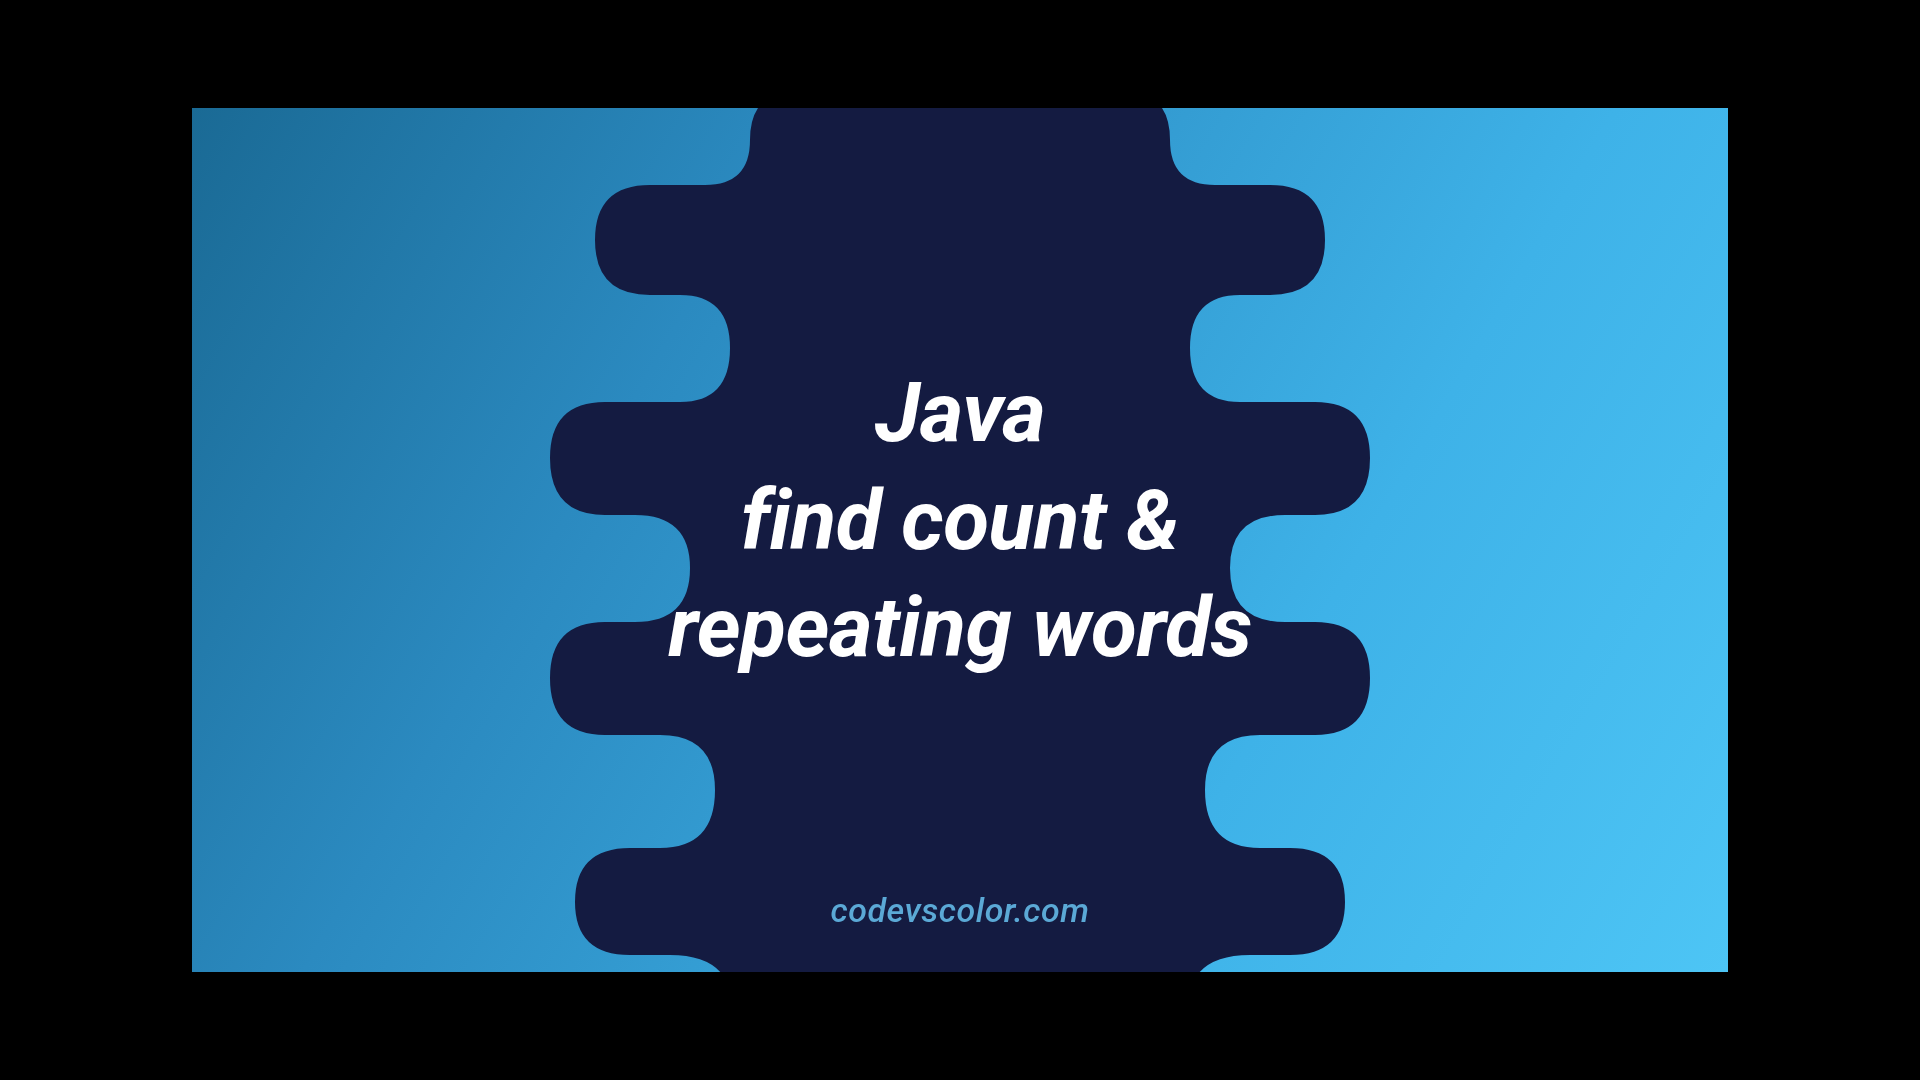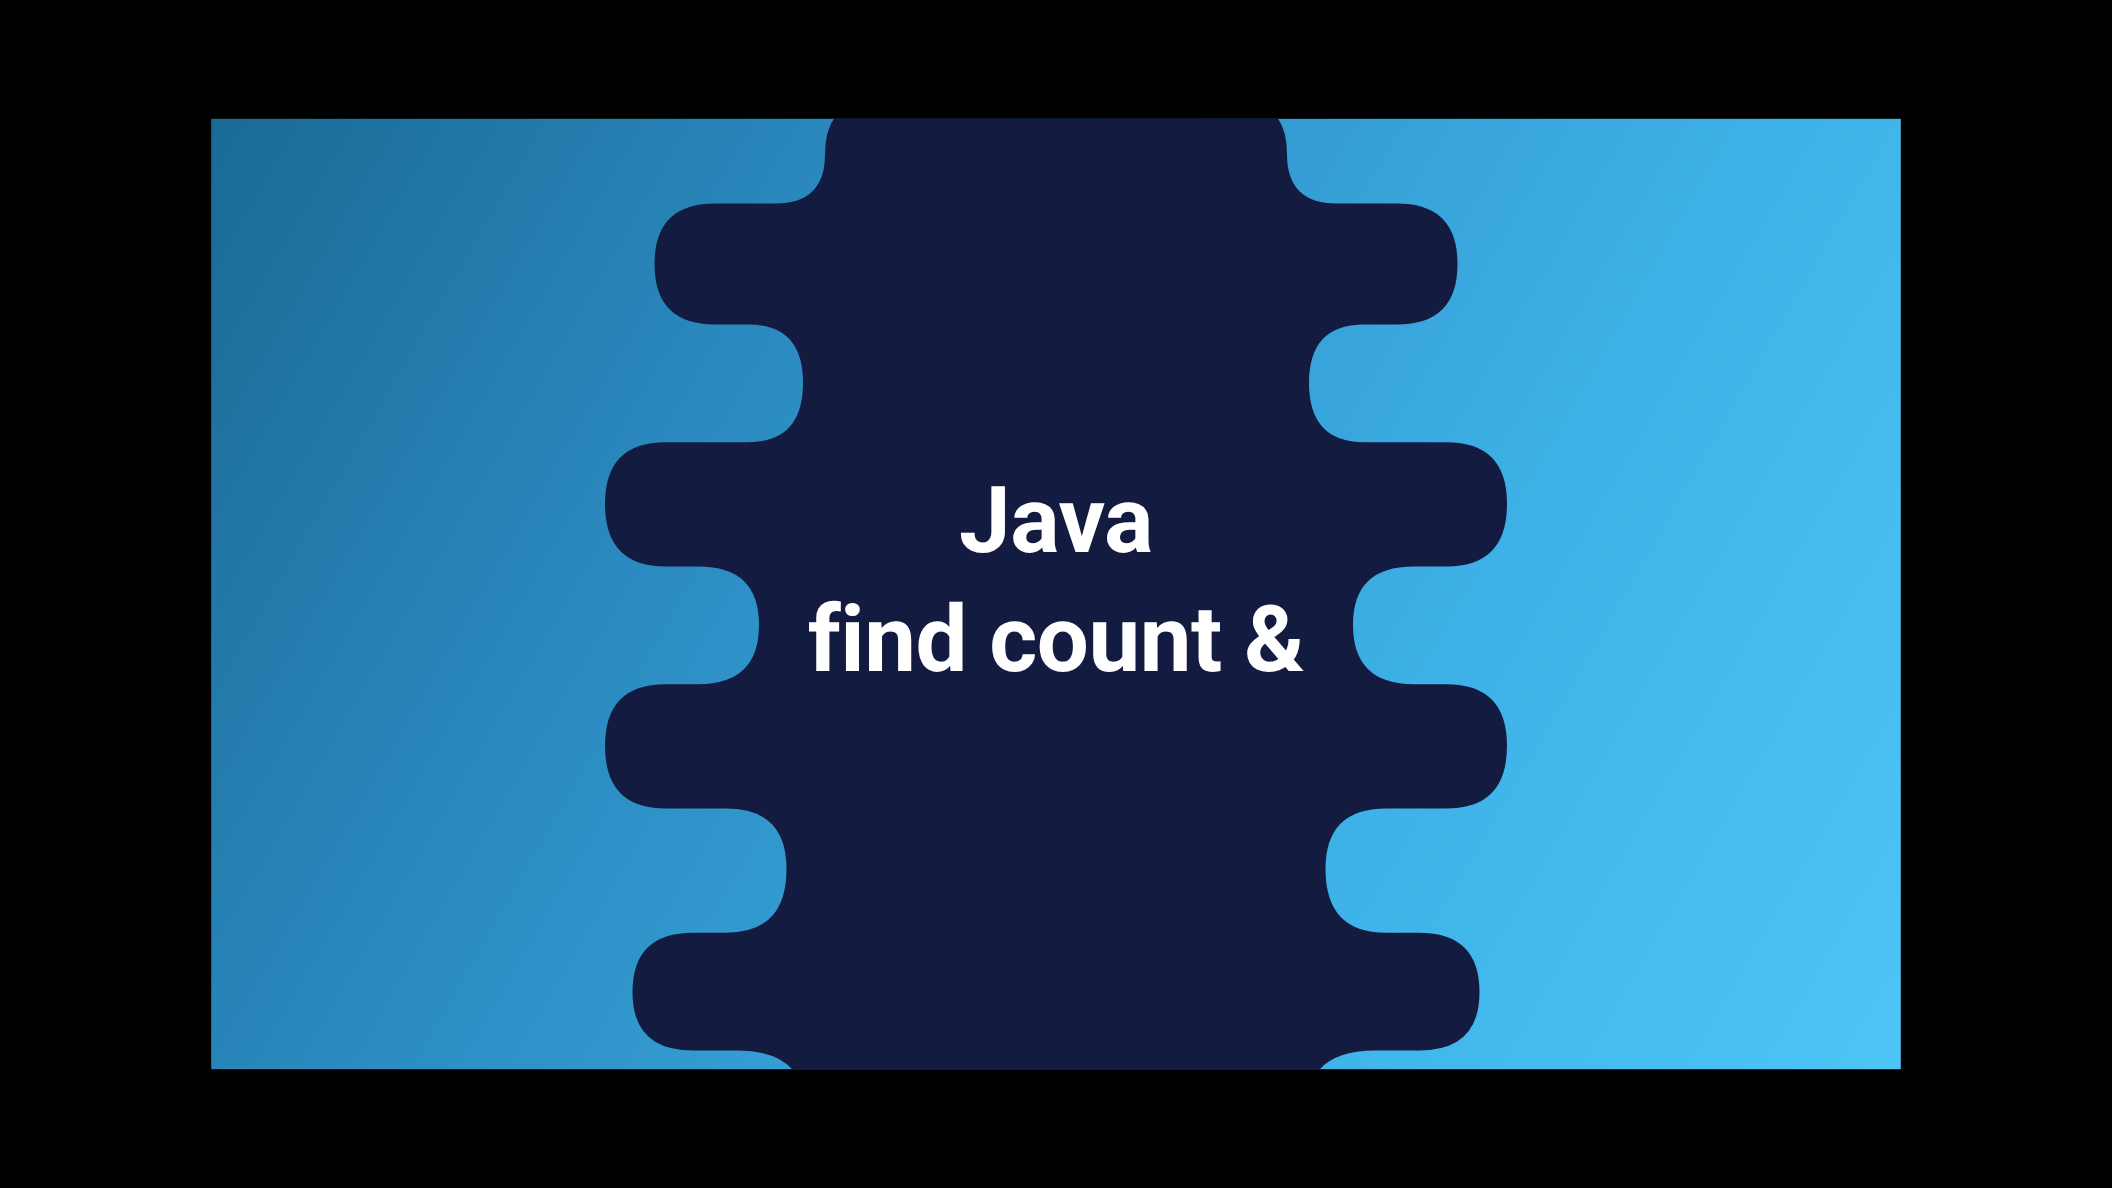--- a/index.html
+++ b/index.html
@@ -18,20 +18,21 @@
       justify-content: center;
       background: #000;
     }
     
     .card {
       width: 1536px;
       height: 864px;
       background: linear-gradient(120deg, #1a6a95 0%, #2b8ac0 30%, #3eb2e8 70%, #4dc5f5 100%);
       position: relative;
       overflow: hidden;
+      font-style: italic;
     }
     
     .blob {
       position: absolute;
       top: 50%;
       left: 50%;
       transform: translate(-50%, -50%);
       width: 1180px;
       height: 900px;
     }
@@ -121,16 +122,18 @@
       L 845 95
       Q 800 95 800 50
       Q 800 0 750 0
       Z
     "></path>
   </svg>
 
   <div class="title">
     <div>Java</div>
     <div>find count &amp;</div>
+    <div>repeating words</div>
   </div>
 
+  <div class="watermark">codevscolor.com</div>
 
 </div>
 
 </body></html>

